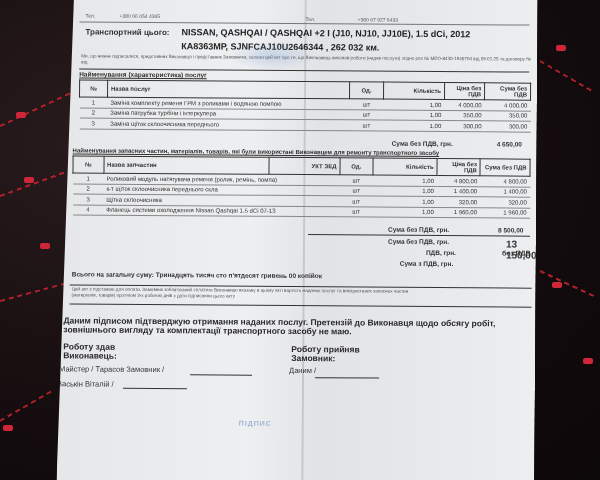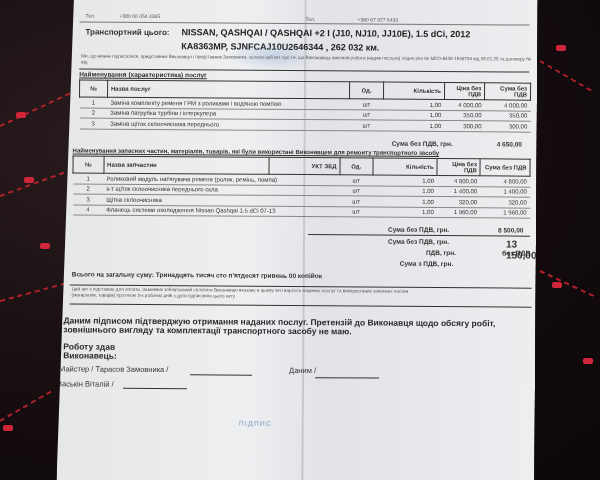--- a/index.html
+++ b/index.html
@@ -202,22 +202,26 @@
 
   <div class="abs sign-text" style="left:6px;top:322px;width:480px">
     <div>Даним підписом підтверджую отримання наданих послуг. Претензій до Виконавця щодо обсягу робіт,</div>
     <div>зовнішнього вигляду та комплектації транспортного засобу не маю.</div>
   </div>
 
   <div class="abs sign-text" style="left:6px;top:348px">
     <div>Роботу здав</div>
     <div>Виконавець:</div>
   </div>
-
-  <span class="abs sig-name" style="left:2px;top:370px">Майстер / Тарасов Замовника /</span>
+  <div class="abs sign-text" style="left:234px;top:349px">
+    <div>Роботу прийняв</div>
+    <div>Замовник:</div>
+  </div>
+
+  <span class="abs sig-name" style="left:2px;top:370px">Майстер / Тарасов Замовник /</span>
   <div class="abs" style="left:133px;top:379px;width:62px;height:1px;background:#333"></div>
   <span class="abs sig-name" style="left:232px;top:370px">Даним /</span>
   <div class="abs" style="left:258px;top:381px;width:64px;height:1px;background:#333"></div>
   <span class="abs sig-name" style="left:0px;top:385px">Васькін Віталій /</span>
   <div class="abs" style="left:66px;top:393px;width:64px;height:1px;background:#333"></div>
 
   <span class="stamp" style="left:182px;top:424px">ПІДПИС</span>
   <div class="abs" style="left:168px;top:45px;width:90px;height:30px;background:radial-gradient(ellipse,rgba(110,150,200,.3),transparent 70%)"></div>
 </div>
 

